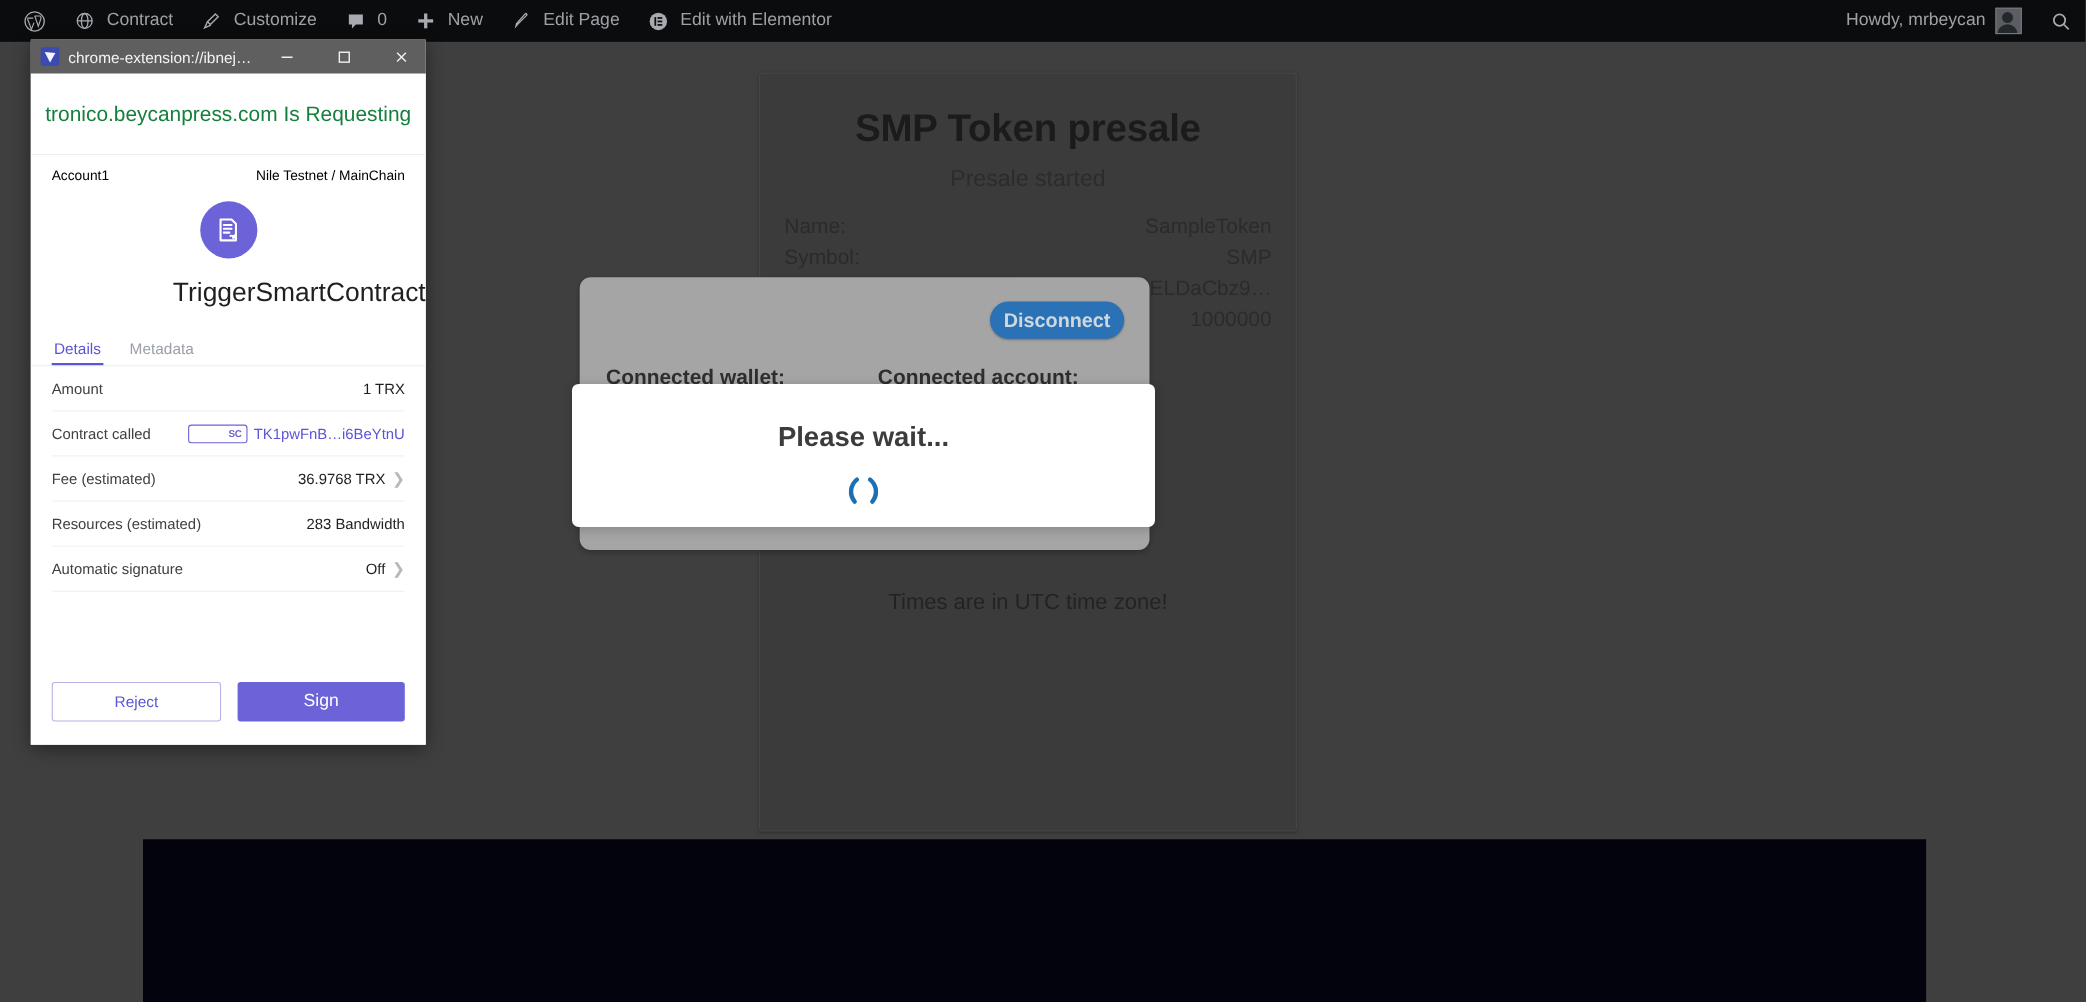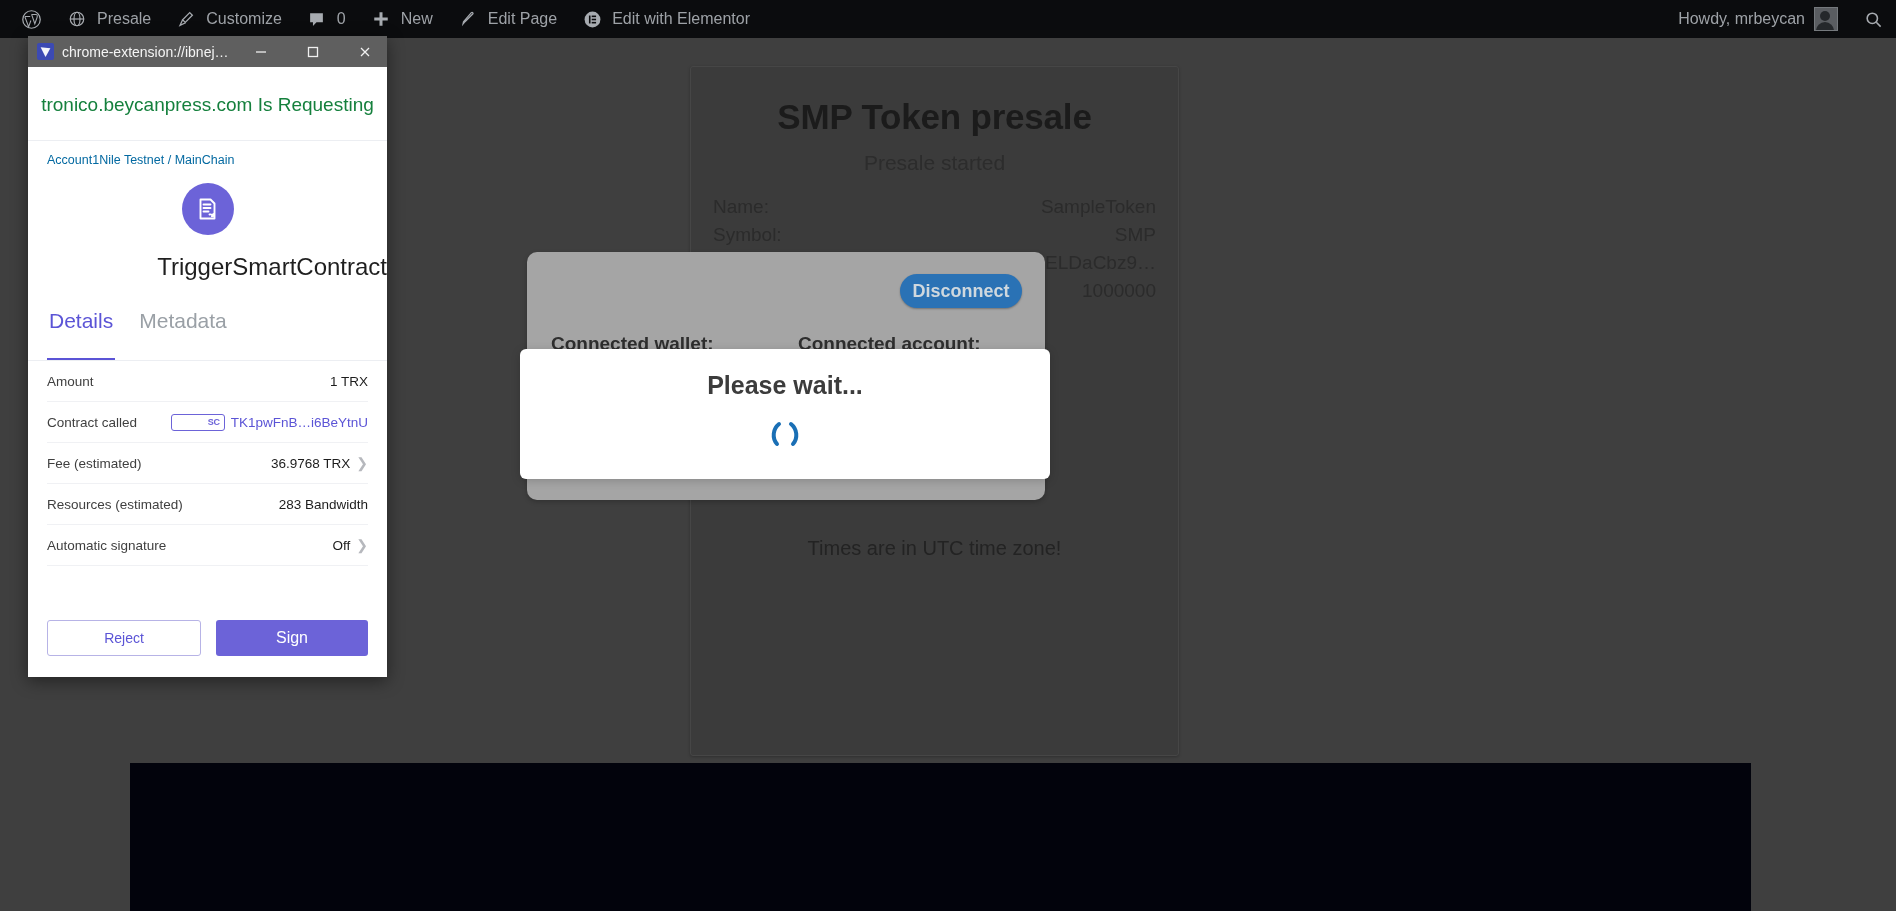--- a/index.html
+++ b/index.html
@@ -94,21 +94,21 @@
   }
 
   
   #wait-modal{
     position:absolute;left:520px;top:311px;width:530px;height:130px;
     background:#ffffff;border-radius:6px;z-index:6;
     box-shadow:0 2px 10px rgba(0,0,0,.18);
   }
   #wait-title{
     text-align:center;font-size:25px;font-weight:bold;color:#3c3c3c;
-    padding-top:22px;
+    padding-top:34px;
   }
   #wait-spinner{
     width:44px;height:44px;margin:14px auto 0 auto;position:relative;
   }
   #wait-spinner svg{display:block;}
 
   
   #ext-window{
     position:absolute;left:28px;top:36px;width:359px;height:641px;
     background:#ffffff;z-index:10;
@@ -129,37 +129,37 @@
     color:#f0f0f0;cursor:pointer;flex:none;
   }
   .win-btn svg{display:block;}
 
   #ext-body{height:610px;display:flex;flex-direction:column;background:#fff;}
   #ext-requesting{
     text-align:center;font-size:19px;color:#15803d;
     padding:27px 10px 24px 10px;border-bottom:1px solid #eceef2;
   }
   #ext-accountrow{
-    display:flex;align-items:center;
-    padding:12px 19px 8px 19px;font-size:12.5px;color:#0369a1;
+    display:flex;justify-content:space-between;align-items:center;
+    padding:12px 19px 8px 19px;font-size:12.5px;color:#000000;
   }
   #ext-icon-wrap{display:flex;justify-content:center;margin-top:8px;}
   #ext-icon{
     width:52px;height:52px;border-radius:50%;background:#6c63d8;
     display:flex;align-items:center;justify-content:center;
   }
   #ext-icon svg{display:block;}
   #ext-method{
     text-align:right;font-size:24px;color:#1f1f1f;margin-top:18px;margin-bottom:22px;
   }
   #ext-tabs{
     display:flex;gap:22px;padding:0 19px;border-bottom:1px solid #eceef2;
   }
   .ext-tab{
-    font-size:21px;color:#9aa0a6;padding:6px 2px 25px 2px;cursor:pointer;
+    font-size:14px;color:#9aa0a6;padding:6px 2px 5px 2px;cursor:pointer;
     border-bottom:2px solid transparent;
   }
   .ext-tab.active{color:#5b54d6;border-bottom-color:#5b54d6;}
   #ext-rows{padding:0 19px;}
   .ext-row{
     display:flex;justify-content:space-between;align-items:center;
     height:40px;border-bottom:1px solid #f0f1f4;font-size:13.5px;
   }
   .ext-row .lbl{color:#404040;}
   .ext-row .val{color:#1d1d1d;display:flex;align-items:center;gap:6px;}
@@ -196,21 +196,21 @@
   </div>
 
   <div class="ab-item">
     <span class="ab-ico">
       <svg width="18" height="18" viewBox="0 0 24 24" fill="none" stroke="#a7abb0" stroke-width="1.6">
         <circle cx="12" cy="12" r="9"></circle>
         <ellipse cx="12" cy="12" rx="4" ry="9"></ellipse>
         <path d="M3 12h18"></path>
       </svg>
     </span>
-    <span class="ab-label">Presale</span>
+    <span class="ab-label">Contract</span>
   </div>
 
   <div class="ab-item">
     <span class="ab-ico">
       <svg width="18" height="18" viewBox="0 0 24 24" fill="none" stroke="#a7abb0" stroke-width="1.7">
         <path d="M17 3.5l3.5 3.5-9.5 9.5-3.5-3.5z"></path>
         <path d="M7.5 13L4 20.5l7.5-3.5"></path>
       </svg>
     </span>
     <span class="ab-label">Customize</span>

